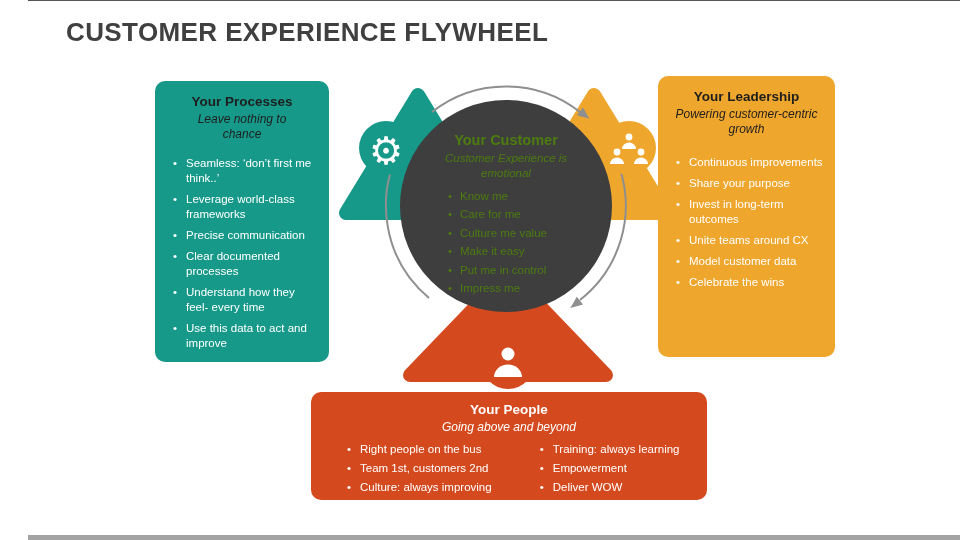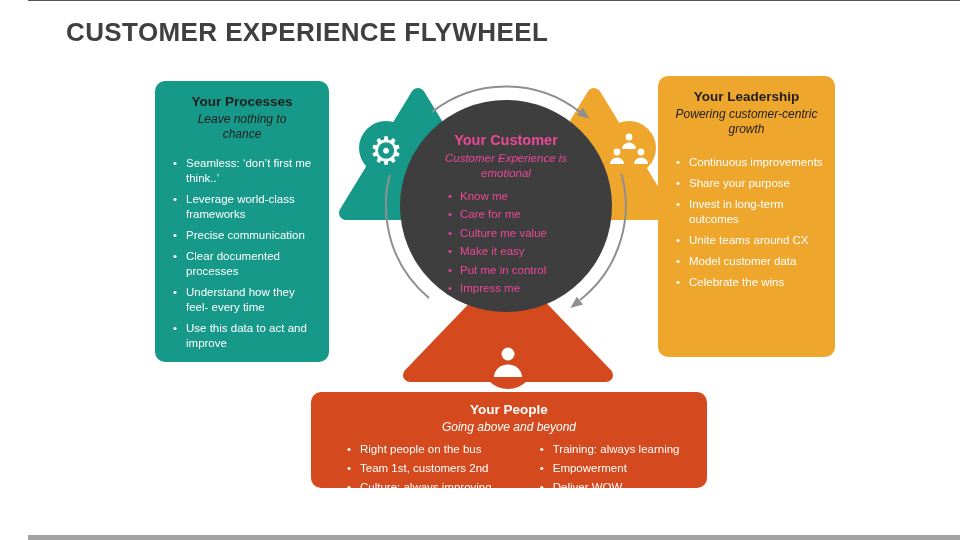--- a/index.html
+++ b/index.html
@@ -9,21 +9,21 @@
 
   .slide-title { position:absolute; left:38px; top:16px; margin:0;
                  font-size:26px; font-weight:bold; color:#404040; letter-spacing:0.4px; }
 
   .flywheel-svg { position:absolute; left:0; top:0; width:960px; height:540px; z-index:1; }
 
   
   .panel { position:absolute; border-radius:10px; box-sizing:border-box; z-index:2; color:#fff; }
   .panel-teal   { left:127px; top:80px;  width:174px; height:281px; background:#17998A; padding:13px 12px 8px; }
   .panel-yellow { left:630px; top:75px;  width:177px; height:281px; background:#EFA62C; padding:13px 12px 8px; }
-  .panel-red    { left:283px; top:391px; width:396px; height:96px; background:#D44A1E; padding:10px 14px 8px; }
+  .panel-red    { left:283px; top:391px; width:396px; height:108px; background:#D44A1E; padding:10px 14px 8px; }
 
   .panel-title { font-weight:bold; font-size:13.5px; text-align:center; line-height:1.2; }
   .panel-sub   { font-style:italic; font-size:12px; text-align:center; line-height:1.25; margin-top:2px; }
   .dark-head .panel-title, .dark-head .panel-sub { color:#1e1e1e; }
   .light-head .panel-title, .light-head .panel-sub { color:#ffffff; }
   .sub-narrow  { max-width:104px; margin-left:auto; margin-right:auto; }
   .sub-mid     { max-width:148px; margin-left:auto; margin-right:auto; }
 
   .bullets { list-style:none; margin:14px 0 0; padding:0 0 0 6px; }
   .bullets li { position:relative; padding-left:13px; font-size:11.5px; line-height:1.3;
@@ -32,21 +32,21 @@
   .panel-yellow .bullets { margin-top:18px; }
 
   .people-cols { display:flex; margin-top:7px; }
   .people-cols .bullets { margin-top:0; }
   .col-left  { width:196px; margin-left:16px; }
   .col-right { width:170px; margin-left:10px; }
   .people-cols li { margin-bottom:4px; }
 
   
   .center-text { position:absolute; left:392px; top:131px; width:172px; z-index:2;
-                 text-align:center; color:#ec4899; }
+                 text-align:center; color:#4d7c0f; }
   .center-title { font-size:14.5px; font-weight:bold; }
   .center-sub   { font-style:italic; font-size:11.5px; line-height:1.3; margin-top:3px; }
   .center-bullets { list-style:none; text-align:left; width:116px; margin:8px auto 0; padding:0; }
   .center-bullets li { position:relative; padding-left:12px; font-size:11.5px; line-height:1.3;
                        margin-bottom:3.5px; }
   .center-bullets li::before { content:"\2022"; position:absolute; left:0; top:0; }
 </style>
 </head>
 <body>
 

